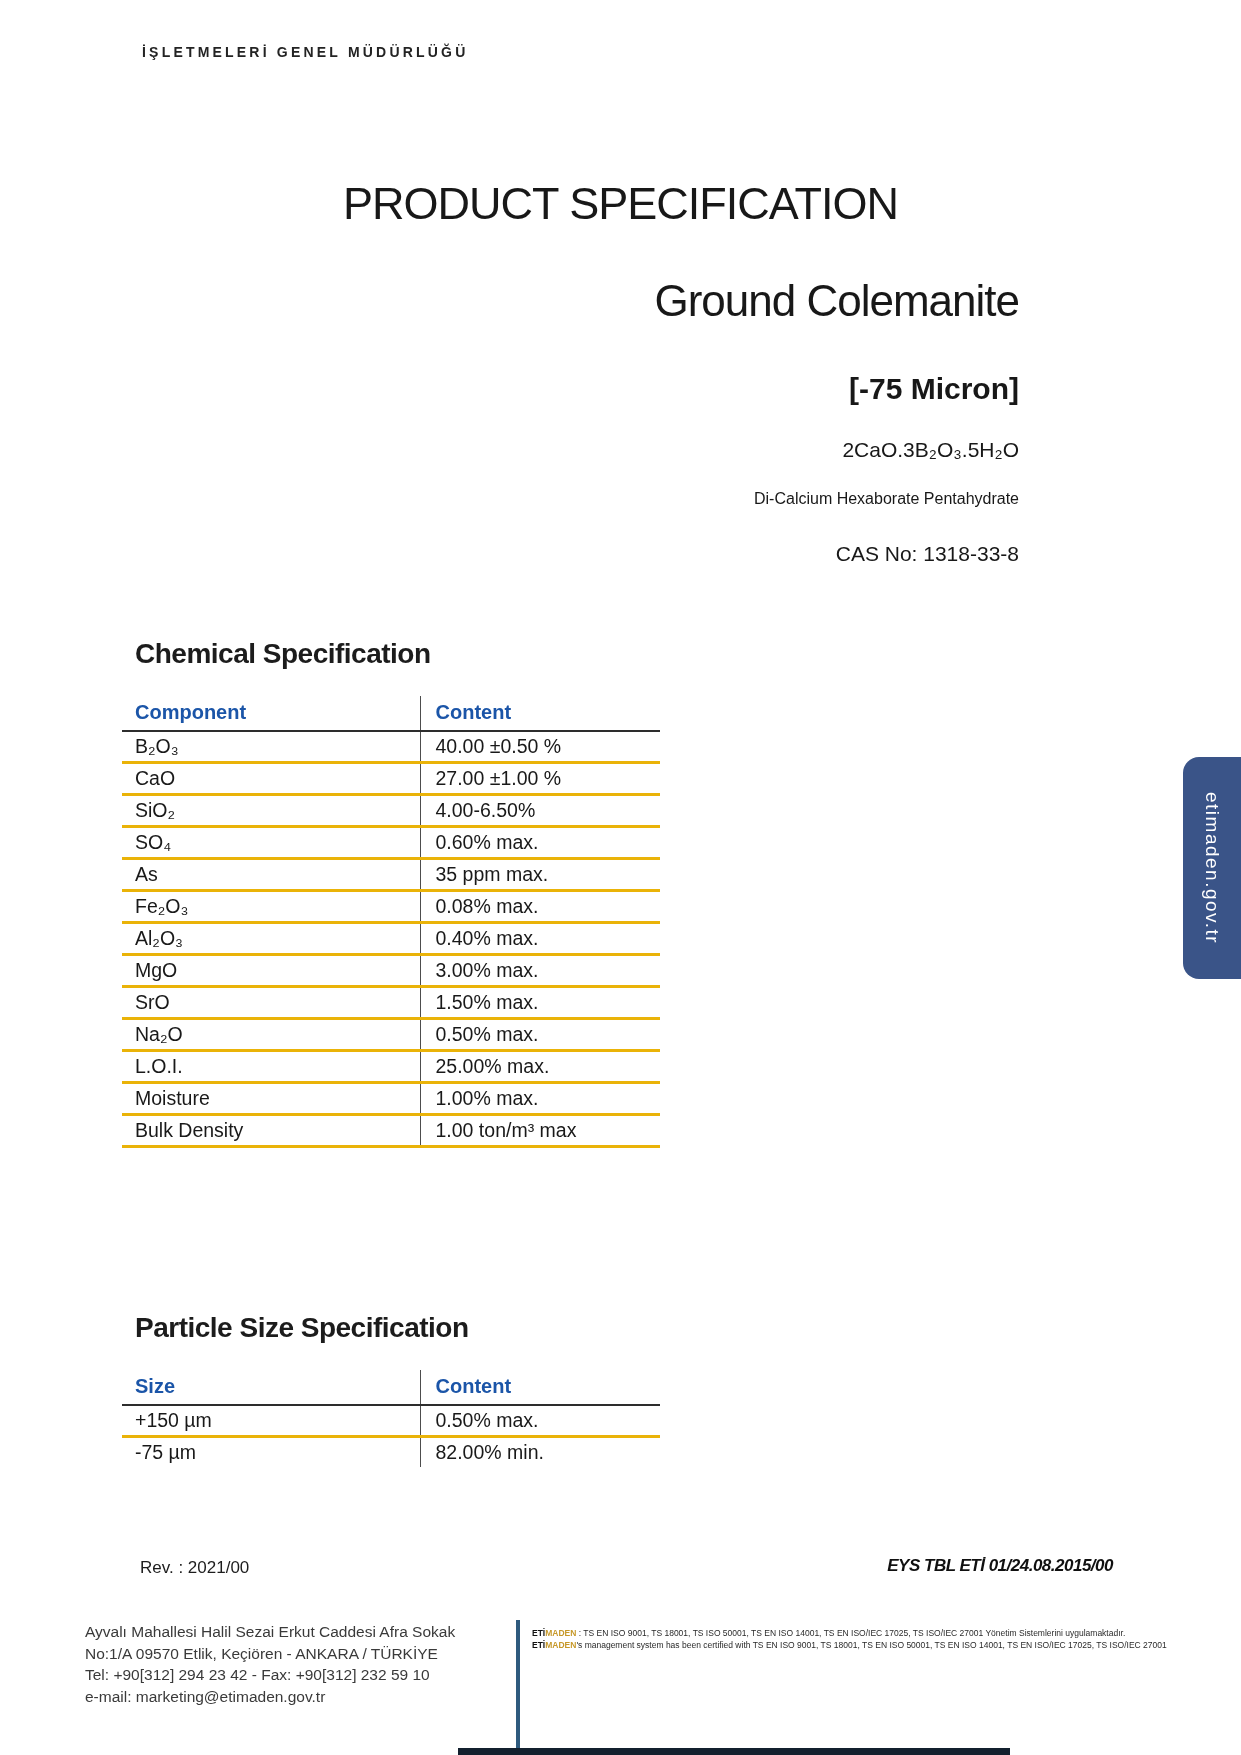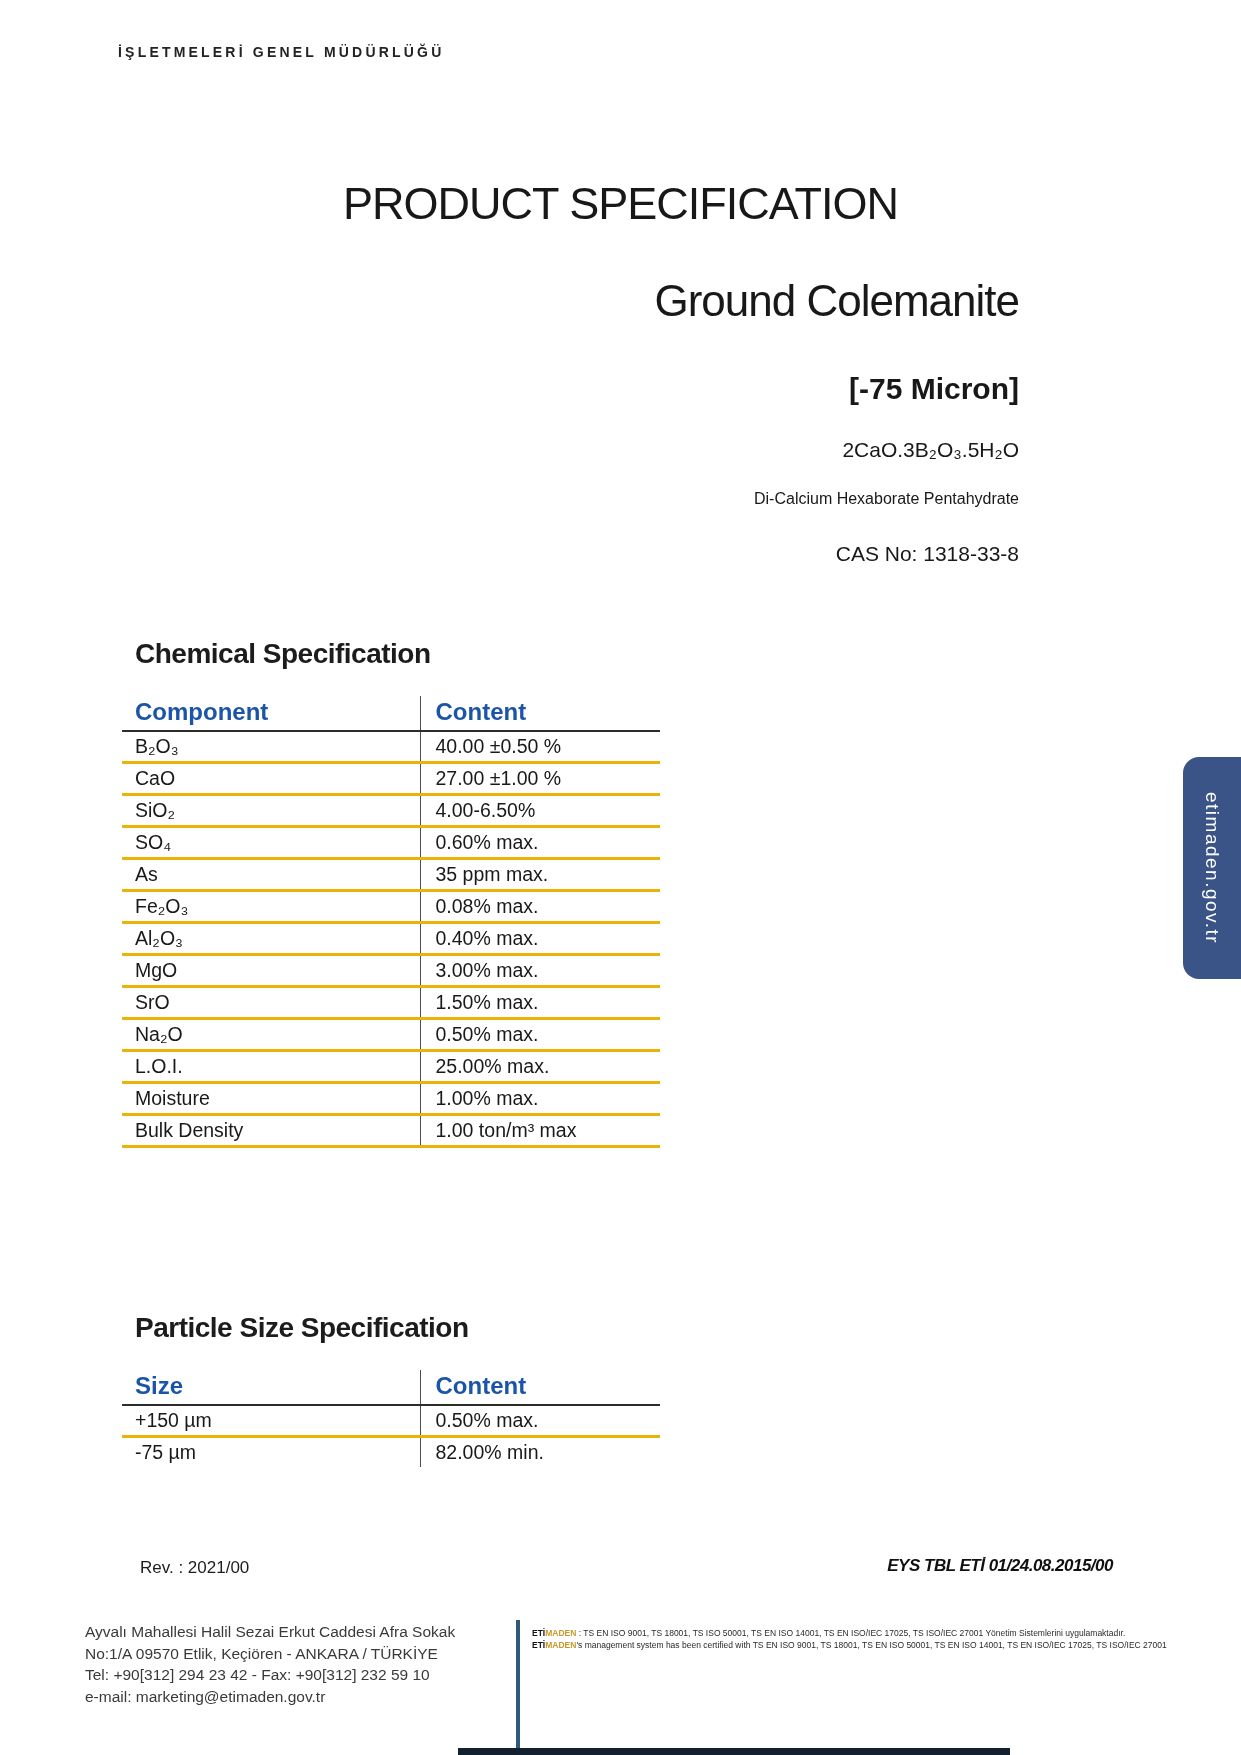--- a/index.html
+++ b/index.html
@@ -12,42 +12,42 @@
   .logo{position:absolute; left:72px; top:40px;}
   .logo-row{display:flex; align-items:center;}
   .logo-mark{position:relative; width:86px; height:86px; border:5px solid #c7992a; border-radius:50%; background:#fff; flex:0 0 auto;}
   .dot{position:absolute; width:28px; height:26px; border-radius:50%;}
   .dot-gold{left:29px; top:12px; background:#c7992a;}
   .dot-blue{left:11px; top:42px; background:#35518c;}
   .dot-red{left:47px; top:42px; background:#df2f2f;}
   .brand{margin-left:14px; font-size:60px; font-weight:bold; letter-spacing:-2px; line-height:60px; white-space:nowrap;}
   .brand .eti{color:#161616;}
   .brand .maden{color:#c7992a;}
-  .logo-subtitle{margin-left:46px; margin-top:4px; font-size:14px; font-weight:bold; letter-spacing:3.2px; color:#232323; white-space:nowrap;}
+  .logo-subtitle{margin-left:70px; margin-top:4px; font-size:14px; font-weight:bold; letter-spacing:3.2px; color:#232323; white-space:nowrap;}
   
   .doc-title{position:absolute; left:0; top:178px; width:100%; box-sizing:border-box; 
     text-align:center; font-size:45px; font-weight:500; letter-spacing:-1px; color:#181818; white-space:nowrap;}
   .right-line{position:absolute; right:222px; white-space:nowrap; text-align:right; color:#181818;}
   .product-name{top:276px; font-size:44px; font-weight:500; letter-spacing:-1px;margin-left:20px;}
   .product-grade{top:372px; font-size:30px; font-weight:bold;}
   .product-formula{top:438px; font-size:21px; font-weight:500;}
   .product-chem{top:490px; font-size:16px; font-weight:500;}
   .product-cas{top:542px; font-size:21px; font-weight:500;}
   
   .section-heading{position:absolute; left:135px; font-size:28px; font-weight:bold; letter-spacing:-0.5px; color:#1c1c1c; white-space:nowrap;}
   .chem-heading{top:638px;}
   .part-heading{top:1312px;}
   
   table.spec{position:absolute; left:122px; border-collapse:collapse; table-layout:fixed; width:538px;}
   .chem-table{top:696px;}
   .part-table{top:1370px;}
   table.spec col.c1{width:298px;}
   table.spec col.c2{width:240px;}
   table.spec th{
-    height:32px; text-align:left; vertical-align:middle; font-size:24px; font-weight:bold;
+    height:32px; text-align:left; vertical-align:middle; font-size:20px; font-weight:bold;
     color:#1b55a8; border-bottom:2px solid #2d2d2d; padding:0 0 2px 13px;
   }
   table.spec td{
     height:29px; vertical-align:middle; font-size:19.5px; font-weight:500; color:#191919;
     border-bottom:3px solid #eab308; padding:0 0 0 13px; white-space:nowrap;
   }
   table.spec th:last-child, table.spec td:last-child{border-left:1px solid #4d4d4d; padding-left:15px;}
   .part-table tbody tr:last-child td{border-bottom:none;}
   .part-table td{height:31px;}
   

